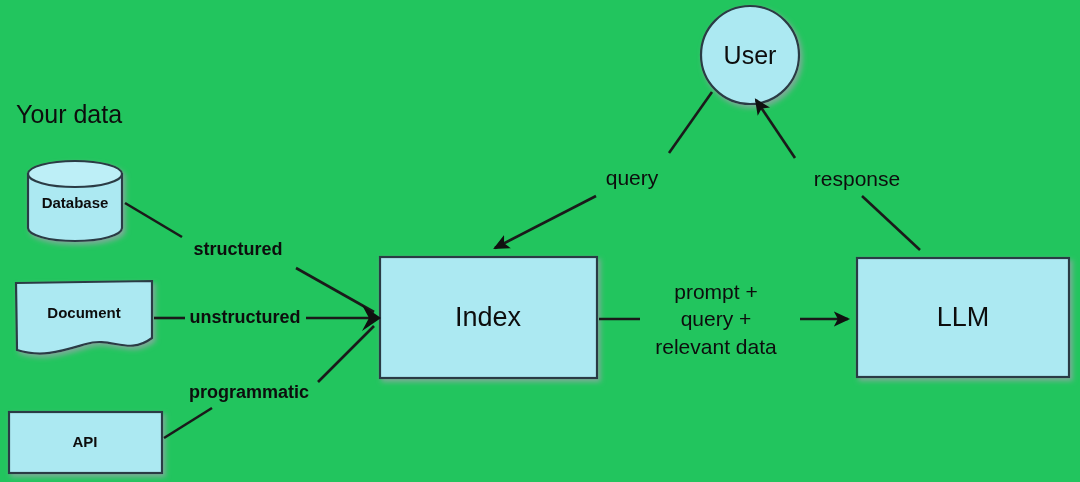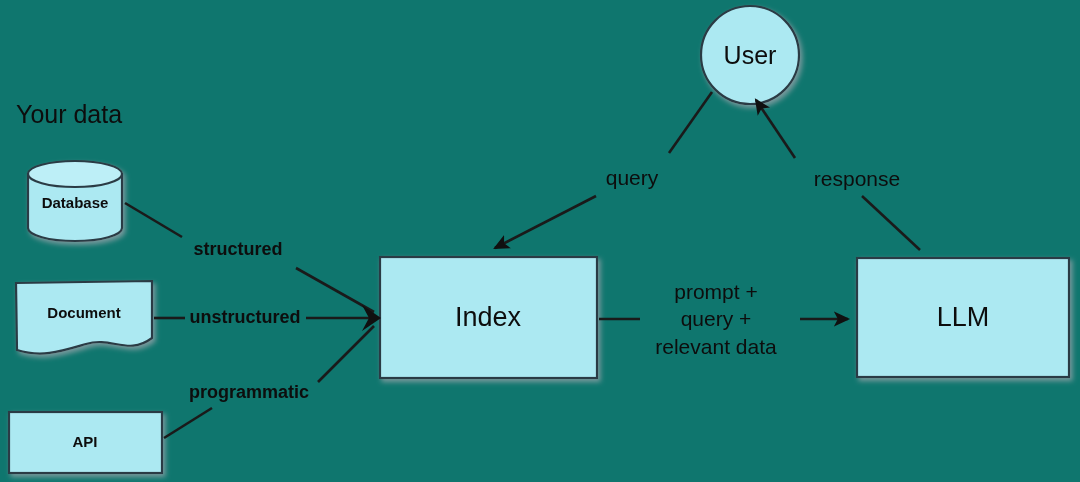--- a/index.html
+++ b/index.html
@@ -10,21 +10,21 @@
   body {
     width: 1080px;
     height: 482px;
     overflow: hidden;
     font-family: "Liberation Sans", sans-serif;
   }
   #diagram-root {
     position: relative;
     width: 1080px;
     height: 482px;
-    background: #0f766e;
+    background: #22c55e;
   }
   svg#diagram-svg {
     display: block;
     width: 1080px;
     height: 482px;
   }
   .node-shape {
     fill: #ace9f2;
     stroke: #2b3b44;
     stroke-width: 2.2;

